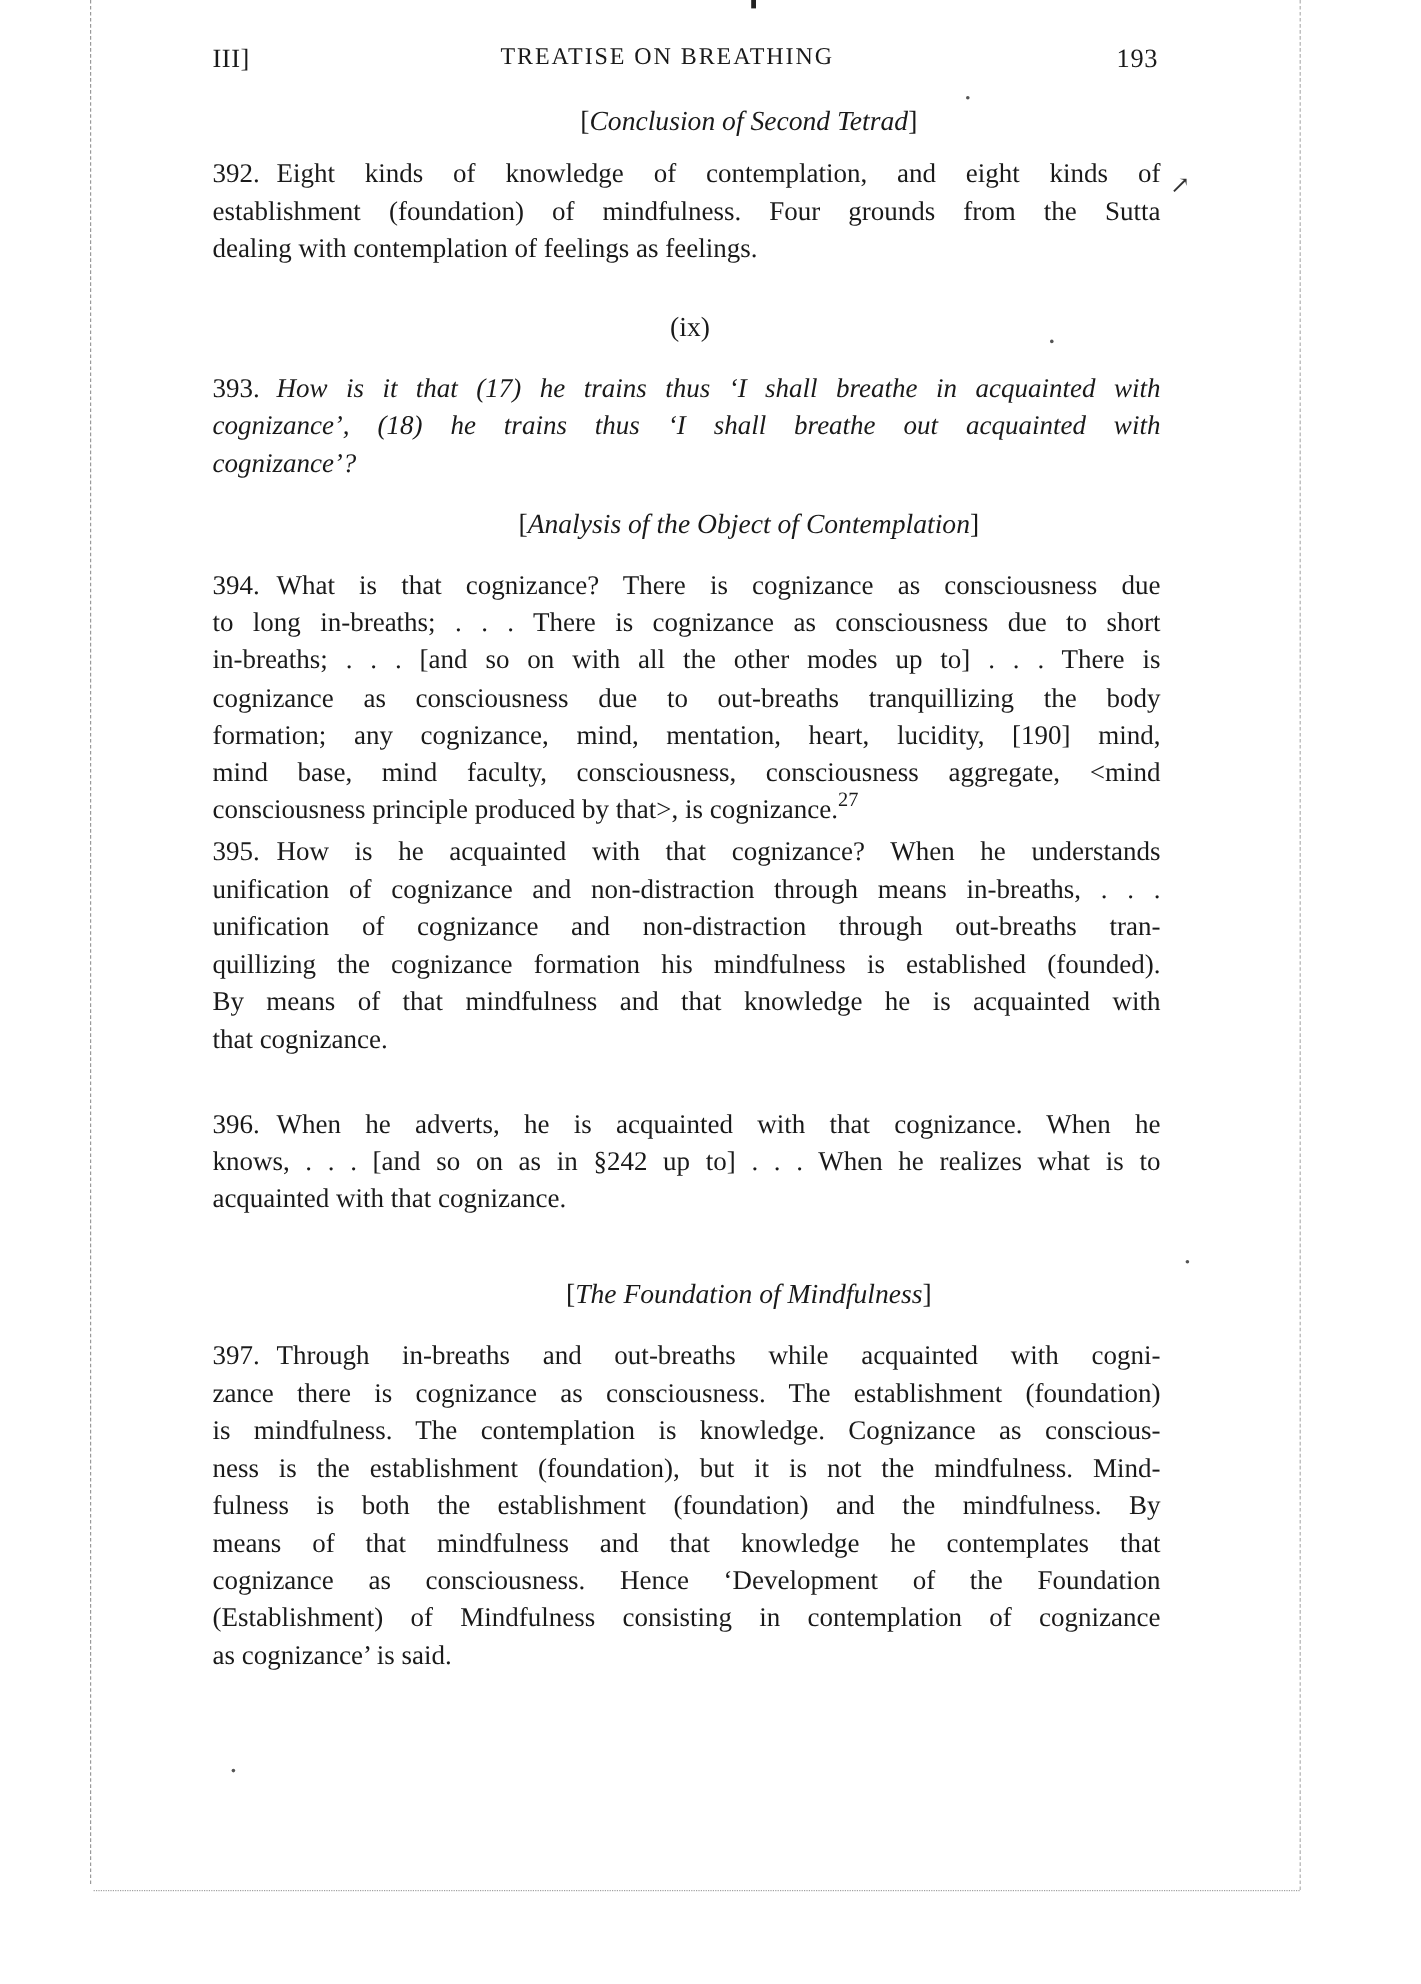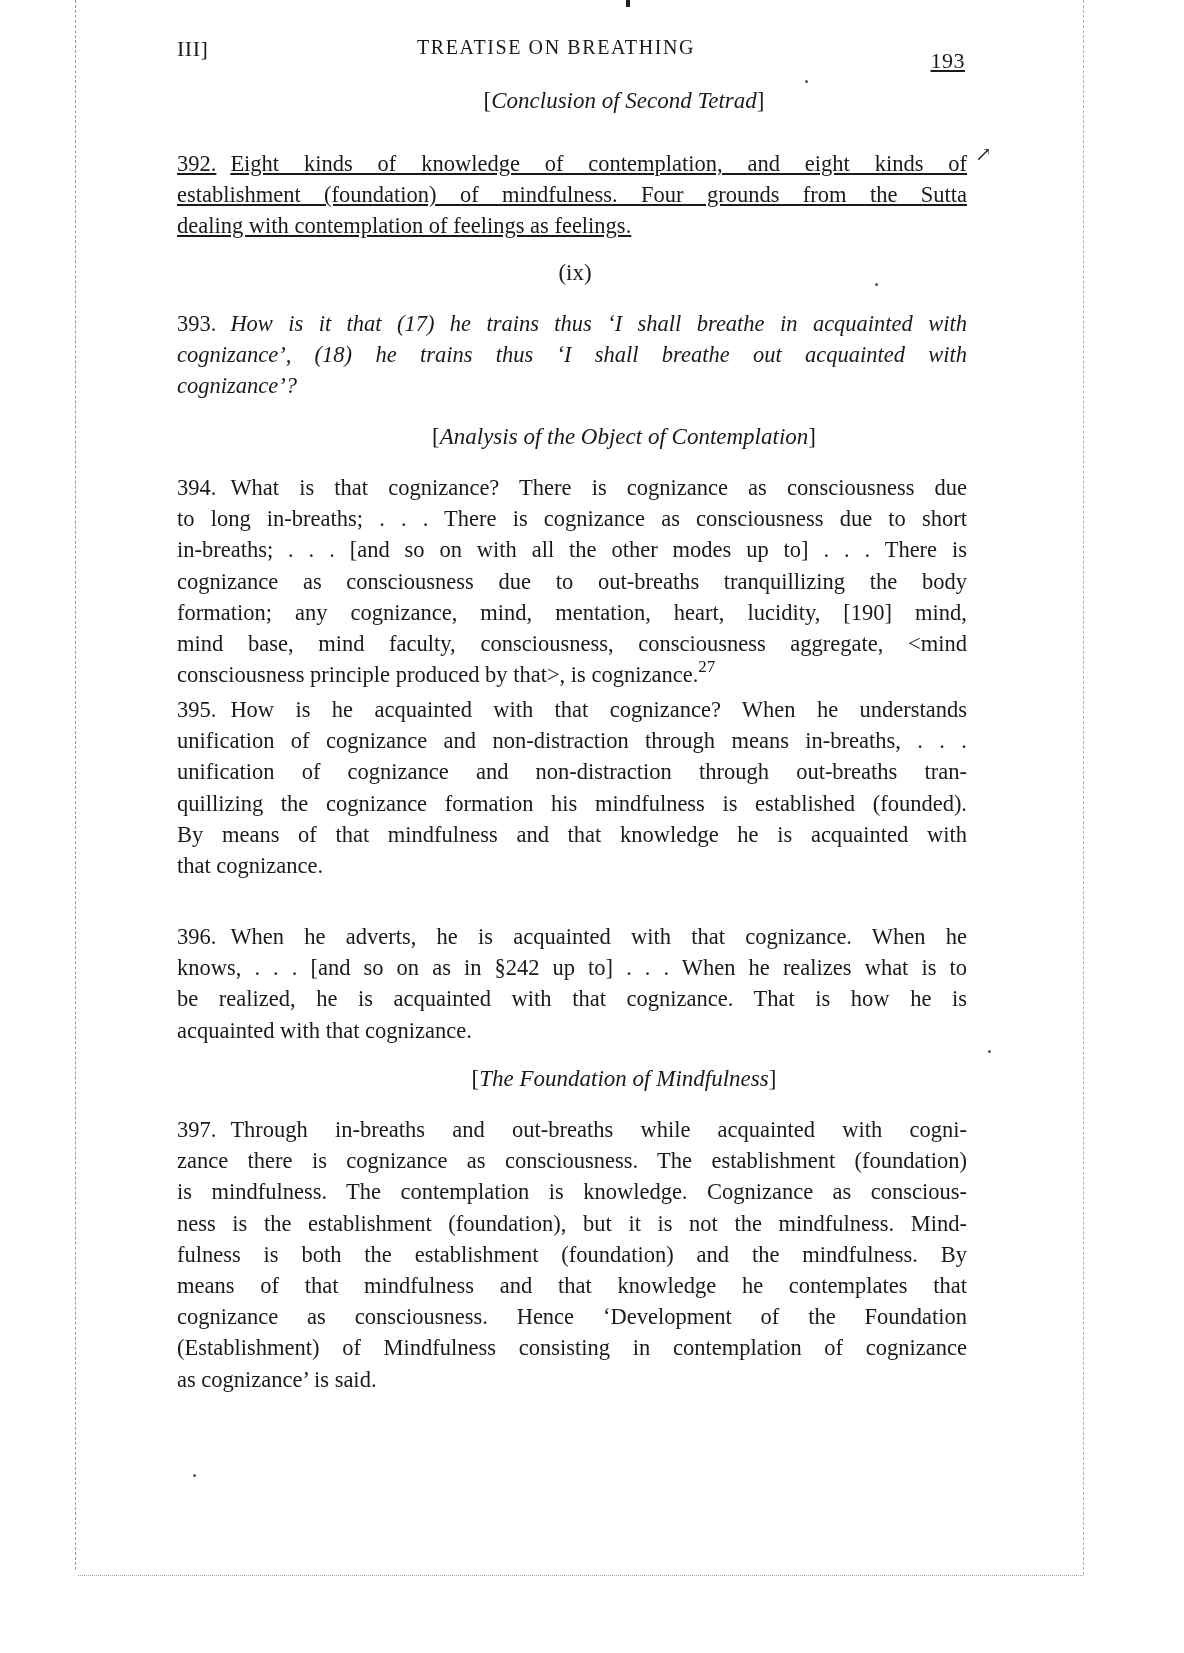--- a/index.html
+++ b/index.html
@@ -64,22 +64,21 @@
   .running-head .title {
     position: absolute;
     left: 240px;
     top: 0;
     font-size: 20px;
     letter-spacing: 1.6px;
   }
   .running-head .page-no {
     position: absolute;
     right: 12px;
-    top: 12px;
-    text-decoration: underline;
+    top: 0;
   }
   .heading {
     position: absolute;
     left: 0;
     width: 1184px;
     text-align: center;
     font-style: italic;
     font-size: 23px;
     padding-left: 32px;
   }
@@ -138,21 +137,21 @@
   <span class="title">TREATISE ON BREATHING</span>
   <span class="page-no">193</span>
 </div>
 
 <div class="heading" style="top:88px;">
   <span class="bracket">[</span><span>Conclusion of Second Tetrad</span><span class="bracket">]</span>
 </div>
 
 <div class="margin-mark">↗</div>
 
-<div class="para" style="top:148px;text-decoration:underline;">
+<div class="para" style="top:129px;">
   <span class="line"><span class="num">392.</span><span>Eight kinds of knowledge of contemplation, and eight kinds of</span></span>
   <span class="line">establishment (foundation) of mindfulness. Four grounds from the Sutta</span>
   <span class="line last">dealing with contemplation of feelings as feelings.</span>
 </div>
 
 <div class="section-num" style="top:260px;">(ix)</div>
 
 <div class="para italic" style="top:308px;">
   <span class="line"><span class="num">393.</span><span class="body">How is it that (17) he trains thus ‘I shall breathe in acquainted with</span></span>
   <span class="line body" style="font-style:italic;">cognizance’, (18) he trains thus ‘I shall breathe out acquainted with</span>
@@ -178,21 +177,20 @@
   <span class="line">unification of cognizance and non-distraction through means in-breaths, . . .</span>
   <span class="line">unification of cognizance and non-distraction through out-breaths tran-</span>
   <span class="line">quillizing the cognizance formation his mindfulness is established (founded).</span>
   <span class="line">By means of that mindfulness and that knowledge he is acquainted with</span>
   <span class="line last">that cognizance.</span>
 </div>
 
 <div class="para" style="top:921px;">
   <span class="line"><span class="num">396.</span><span>When he adverts, he is acquainted with that cognizance. When he</span></span>
   <span class="line">knows, . . . [and so on as in §242 up to] . . . When he realizes what is to</span>
-  <span class="line">be realized, he is acquainted with that cognizance. That is how he is</span>
   <span class="line last">acquainted with that cognizance.</span>
 </div>
 
 <div class="heading" style="top:1066px;">
   <span class="bracket">[</span><span>The Foundation of Mindfulness</span><span class="bracket">]</span>
 </div>
 
 <div class="para" style="top:1114px;">
   <span class="line"><span class="num">397.</span><span>Through in-breaths and out-breaths while acquainted with cogni-</span></span>
   <span class="line">zance there is cognizance as consciousness. The establishment (foundation)</span>

